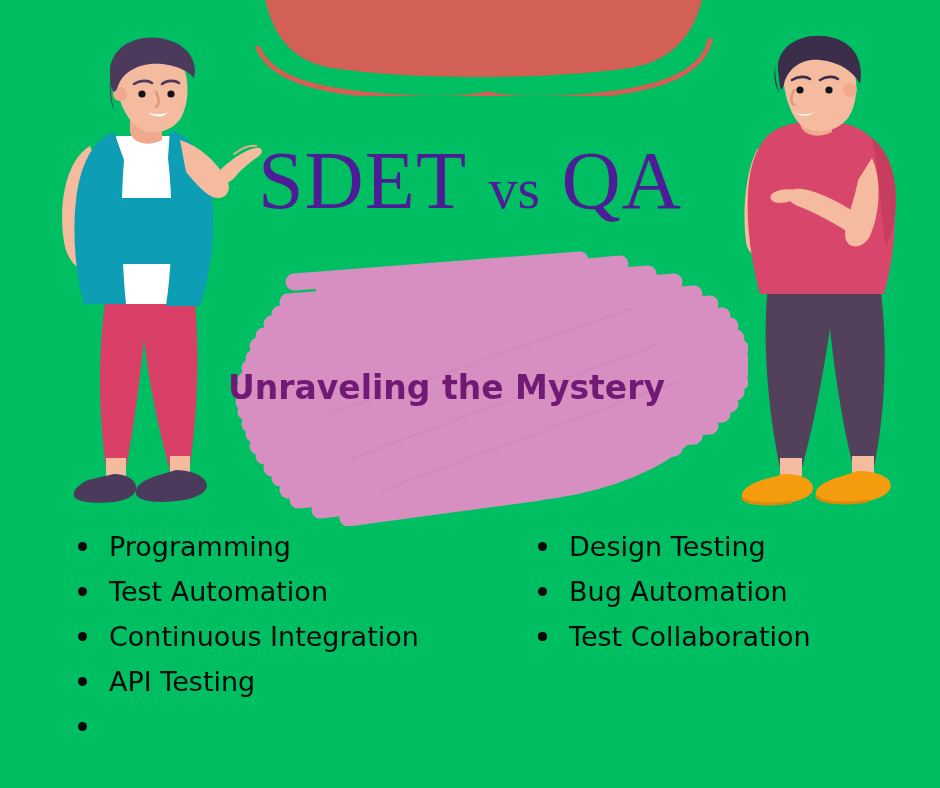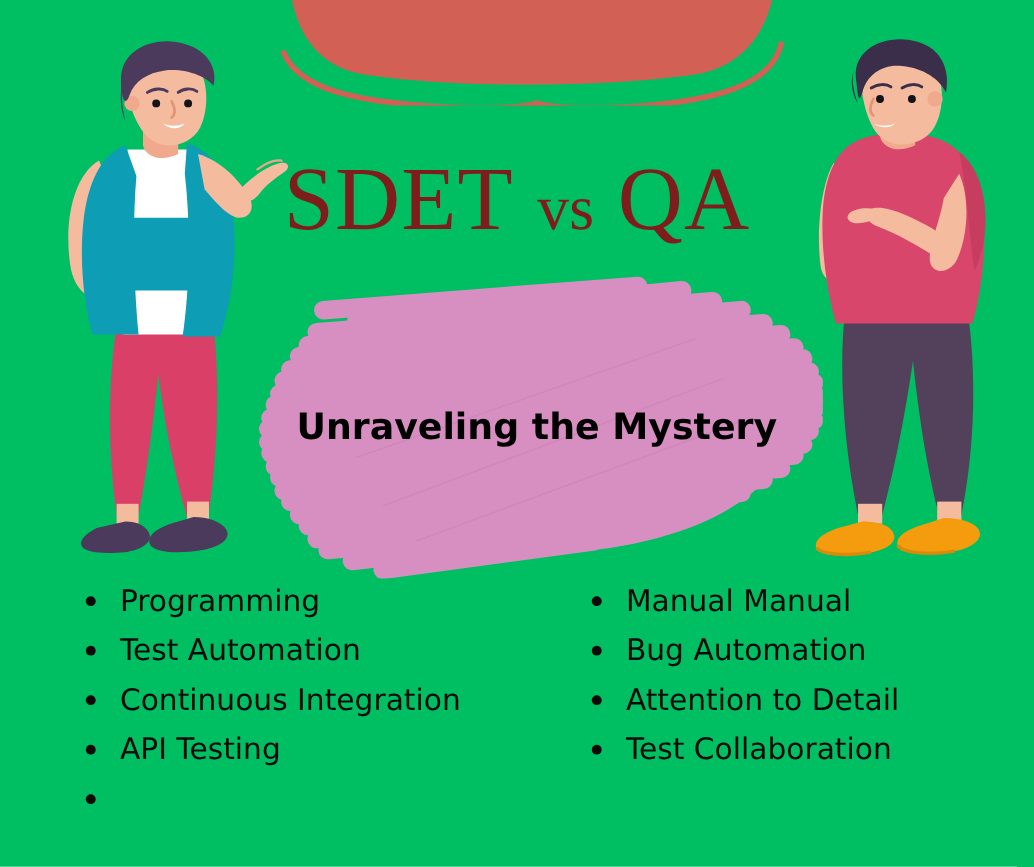--- a/index.html
+++ b/index.html
@@ -25,21 +25,21 @@
   }
 
   
   .title {
     position:absolute;
     left:0; right:0; top:140px;
     text-align:center;
     font-family:"Liberation Serif", serif;
     font-size:82px;
     line-height:1;
-    color:#7f1d1d;
+    color:#4c1d95;
     letter-spacing:1px;
     z-index:6;
     white-space:nowrap;
   }
   .title .vs {
     font-size:58px;
     letter-spacing:0;
   }
 
   
@@ -47,26 +47,25 @@
     position:absolute;
     left:228px; top:248px;
     width:520px; height:278px;
     z-index:3;
   }
   .scribble-wrap svg { display:block; width:100%; height:100%; }
   .subtitle {
     position:absolute;
     left:228px; top:368px;
     width:520px;
-    text-align:center;
     font-family:"DejaVu Sans", sans-serif;
     font-weight:bold;
     font-size:33px;
     line-height:1.2;
-    color:#000000;
+    color:#701a75;
     z-index:5;
     white-space:nowrap;
   }
 
   
   .character { position:absolute; z-index:4; }
   #char-left  { left:30px;  top:28px;  width:240px; height:480px; }
   #char-right { left:722px; top:28px;  width:210px; height:480px; }
   .character svg { display:block; width:100%; height:100%; overflow:visible; }
 
@@ -307,29 +306,28 @@
         <li>
           <span class="dot"></span>
         </li>
       </ul>
     </div>
 
     <div class="col col-right">
       <ul class="blist">
         <li>
           <span class="dot"></span>
-          <span>Manual Manual</span>
+          <span>Design Testing</span>
         </li>
         <li>
           <span class="dot"></span>
           <span>Bug Automation</span>
         </li>
         <li>
           <span class="dot"></span>
-          <span>Attention to Detail</span>
         </li>
         <li>
           <span class="dot"></span>
           <span>Test Collaboration</span>
         </li>
       </ul>
     </div>
 
   </div>
 

